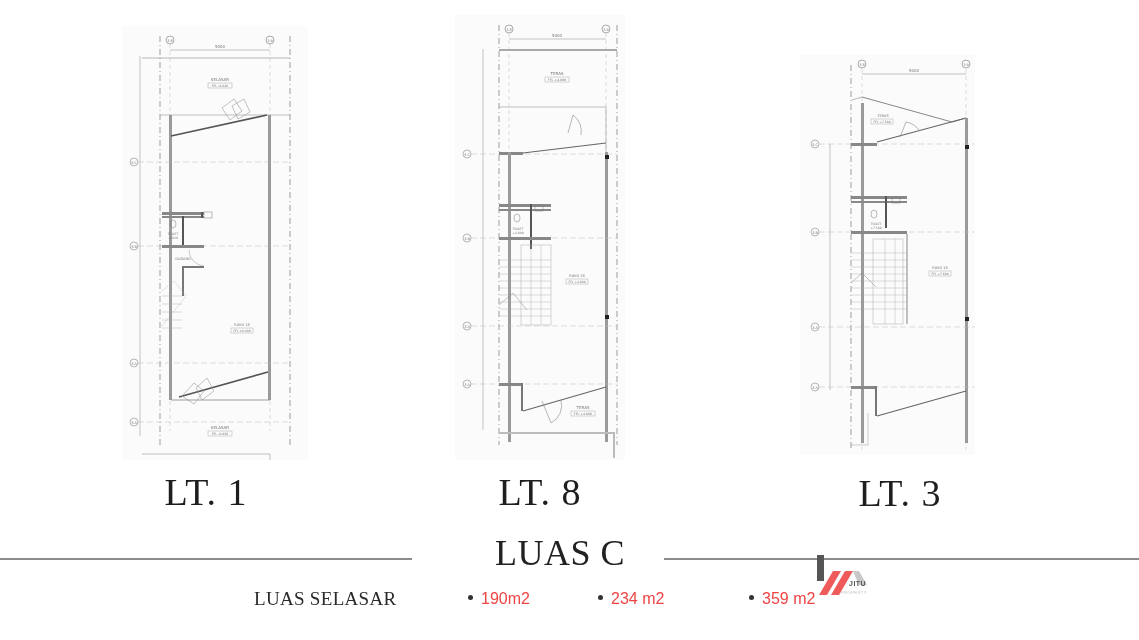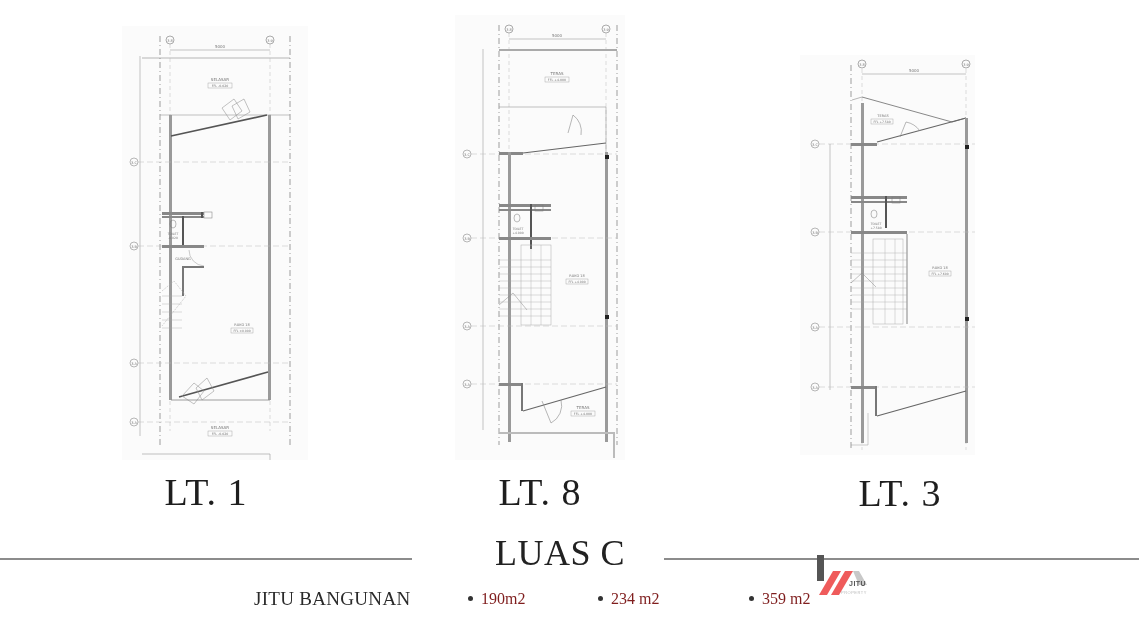--- a/index.html
+++ b/index.html
@@ -3,21 +3,21 @@
 <meta charset="utf-8">
 <style>
   html,body{margin:0;padding:0;background:#ffffff;}
   body{width:1139px;height:640px;position:relative;overflow:hidden;font-family:"Liberation Sans",sans-serif;}
   .panel{position:absolute;background:#fbfbfb;}
   .plan svg{display:block;}
   .floor-label{position:absolute;font-family:"Liberation Serif","DejaVu Serif",serif;font-size:38px;color:#1e1e1e;letter-spacing:1px;text-align:center;width:200px;}
   .title{position:absolute;left:470px;top:532px;width:180px;text-align:center;font-family:"Liberation Serif","DejaVu Serif",serif;font-size:36px;color:#222;letter-spacing:0.5px;}
   .rule{position:absolute;height:1.5px;background:#8c8c8c;}
   .area-label{position:absolute;left:254px;top:588px;font-family:"Liberation Serif","DejaVu Serif",serif;font-size:19px;color:#2a2a2a;letter-spacing:0.3px;}
-  .area-item{position:absolute;top:590px;font-family:Liberation Serif, serif;font-size:16px;color:#7f1d1d;}
+  .area-item{position:absolute;top:590px;font-family:Liberation Sans, sans-serif;font-size:16px;color:#ef4444;}
   .bullet{display:inline-block;width:5px;height:5px;border-radius:50%;background:#333;margin-right:8px;vertical-align:middle;position:relative;top:-2px;}
   .logo{position:absolute;left:815px;top:555px;width:60px;height:42px;}
   .logo-text{position:absolute;left:849px;top:580px;font-size:7px;color:#555;font-weight:bold;letter-spacing:0.5px;}
   .logo-sub{position:absolute;left:841px;top:590px;font-size:4px;color:#bbb;letter-spacing:0.5px;}
   .txt{font-family:"DejaVu Sans",sans-serif;fill:#777;}
 </style>
 </head>
 <body>
 
 <div class="panel plan" style="left:122px;top:26px;width:186px;height:434px;">
@@ -265,21 +265,21 @@
   <svg width="60" height="42" viewBox="0 0 60 42">
     <rect x="2" y="0" width="7" height="26" fill="#555"></rect>
     <polygon points="4,40 18,16 26,16 12,40" fill="#ef5b5b"></polygon>
     <polygon points="16,40 30,16 38,16 24,40" fill="#ef5b5b"></polygon>
     <polygon points="38,16 44,16 52,30 44,30" fill="#c8c8c8"></polygon>
   </svg>
 </div>
 <div class="logo-text">JITU</div>
 <div class="logo-sub">PROPERTY</div>
 
-<div class="area-label">JITU BANGUNAN</div>
+<div class="area-label">LUAS SELASAR</div>
 <div class="area-item" style="left:468px;">
   <span class="bullet"></span><span>190m2</span>
 </div>
 <div class="area-item" style="left:598px;">
   <span class="bullet"></span><span>234 m2</span>
 </div>
 <div class="area-item" style="left:749px;">
   <span class="bullet"></span><span>359 m2</span>
 </div>
 

